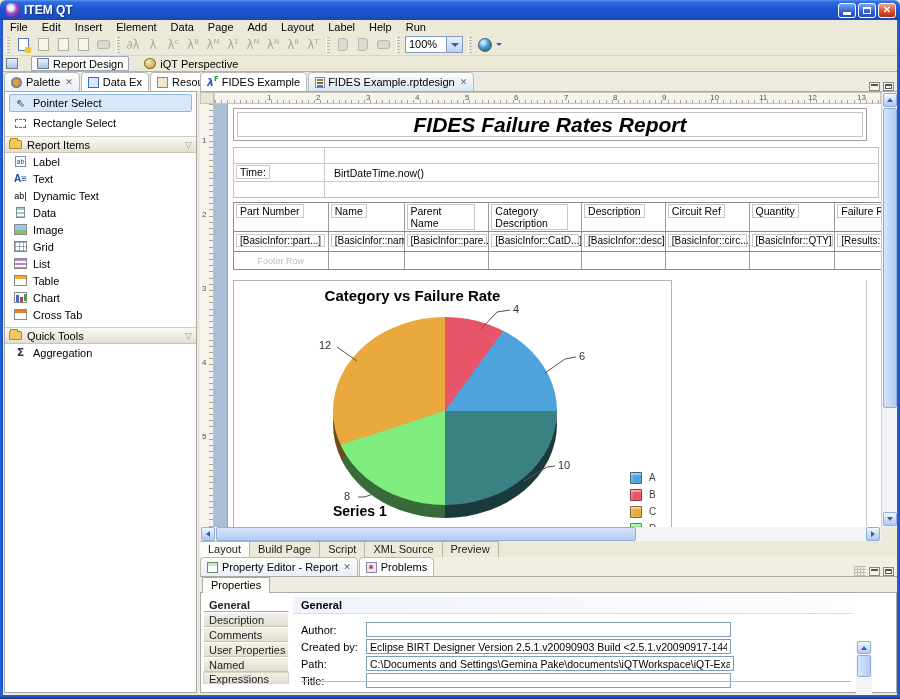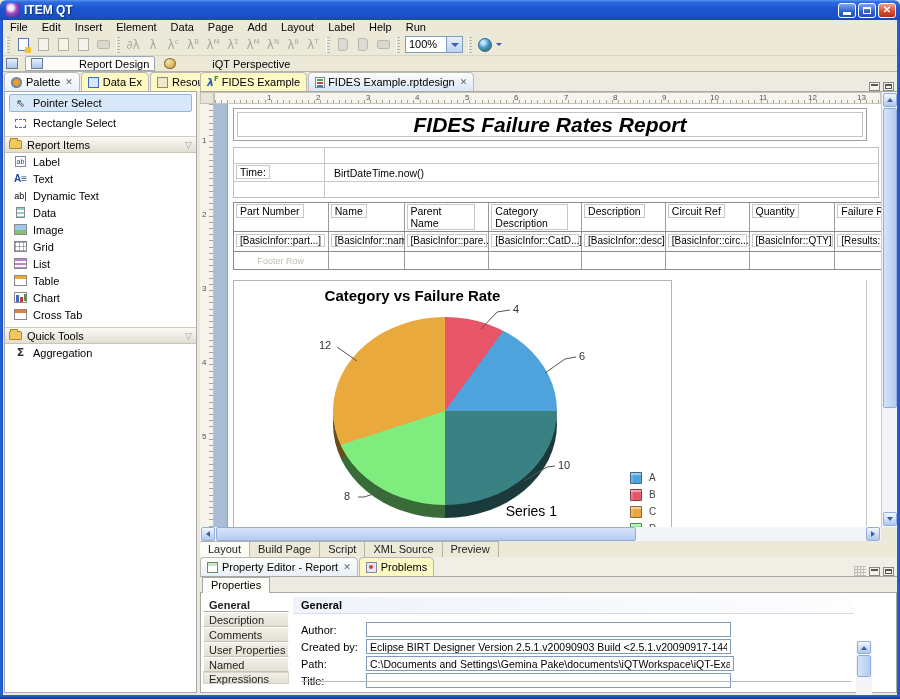--- a/index.html
+++ b/index.html
@@ -39,28 +39,28 @@
   .lam sup { font-size:7px; }
   .door-shape { width:10px; height:13px; border:1px solid #888; background:#D8CDA8; border-radius:1px 4px 4px 1px; }
   .btn-shape { width:13px; height:9px; border:1px solid #888; background:#C8C8C8; border-radius:2px; }
   #zoom-combo { display:flex; align-items:center; margin:0 2px; }
   #zoom-combo .zfield { width:42px; height:17px; background:#fff; border:1px solid #7F9DB9; padding:1px 3px; }
   #zoom-combo .zbtn { width:16px; height:17px; background:linear-gradient(180deg,#E8F0FC,#BCD2F4); border:1px solid #7F9DB9; border-left:0; display:flex; align-items:center; justify-content:center; }
   .caret-down { width:0; height:0; border-left:4px solid transparent; border-right:4px solid transparent; border-top:4px solid #3A5FA8; }
   .globe-shape { width:14px; height:14px; border-radius:50%; background:radial-gradient(circle at 35% 30%,#BCE8F8 15%,#4898D8 45%,#2C7848 85%); border:1px solid #38618F; }
 
   #perspbar { position:absolute; left:3px; right:3px; top:56px; height:16px; background:#ECE9D8; border-bottom:1px solid #B8B4A4; display:flex; align-items:center; }
-  .persp-btn { display:flex; align-items:center; height:15px; padding:0 5px; margin-right:4px;gap:32px; }
+  .persp-btn { display:flex; align-items:center; height:15px; padding:0 5px; margin-right:10px; }
   .persp-btn.active { background:#FDFCF8; border:1px solid #9AA8BC; border-radius:2px 2px 0 0; }
   .mini-ico { width:12px; height:11px; margin-right:4px; border:1px solid #6A7C9A; background:linear-gradient(180deg,#E8F0FA,#A8C4E8); }
   .mini-ico.sphere { border-radius:50%; background:radial-gradient(circle at 35% 30%,#F0E8B0,#C89838); border-color:#8A6A20; }
 
   
   .view-tabbar { position:absolute; left:0; right:0; top:0; height:20px; background:#F0EEE5; border-bottom:1px solid #A8A8A8; display:flex; align-items:flex-end; }
-  .vtab { display:flex; align-items:center; height:19px; padding:0 6px; border:1px solid #B8B8B8; border-bottom:0; border-radius:4px 5px 0 0; background:#fef9c3; margin-right:1px; white-space:nowrap; }
+  .vtab { display:flex; align-items:center; height:19px; padding:0 6px; border:1px solid #B8B8B8; border-bottom:0; border-radius:4px 5px 0 0; background:#ffffff; margin-right:1px; white-space:nowrap; }
   .vtab.active { background:linear-gradient(180deg,#FDFDFB,#E9F0F8); font-weight:normal; }
   .vtab .ico { width:11px; height:11px; margin-right:4px; }
   .vtab .x { margin-left:5px; color:#667; font-size:9px; }
   .minmax { margin-left:auto; display:flex; align-items:center; padding-right:3px; }
   .mm { width:11px; height:9px; margin-left:3px; border:1px solid #888; background:#F4F2EA; position:relative; }
   .mm.min::after { content:""; position:absolute; left:1px; right:1px; top:1px; height:2px; background:#555; }
   .mm.max::after { content:""; position:absolute; left:1px; right:1px; top:1px; bottom:1px; border:1px solid #555; border-top:2px solid #555; }
 
   
   #palette { position:absolute; left:4px; top:72px; width:193px; bottom:6px; }
@@ -130,21 +130,21 @@
   #pie, #pie-depth { position:absolute; left:99px; top:36px; width:224px; height:188px; border-radius:50%;
     background:conic-gradient(from 0deg, #E85568 0deg 36deg, #4FA3DC 36deg 90deg, #3A8183 90deg 180deg, #7EED7E 180deg 252deg, #E9A93D 252deg 360deg); }
   #pie-depth { top:49px; filter:brightness(.45); }
   #callout-svg { position:absolute; left:0; top:0; width:439px; height:246px; }
   .callout { position:absolute; font-size:11px; color:#333; }
   #legend { position:absolute; left:396px; top:188px; width:42px; }
   .leg-row { display:flex; align-items:center; height:17px; }
   .cube { width:12px; height:12px; border:1px solid rgba(40,40,40,.5); border-radius:1px; box-shadow:inset 0 2px 1px rgba(255,255,255,.45), inset 2px 0 1px rgba(255,255,255,.2); margin-right:7px; }
   .cube.cA{background:#4FA3DC}.cube.cB{background:#E85568}.cube.cC{background:#E9A93D}.cube.cD{background:#7EED7E}
   .leg-row span { font-size:10px; color:#444; }
-  #series-label { position:absolute; left:99px; top:222px; width:224px; text-align:right; font-size:14px; font-weight:normal; }
+  #series-label { position:absolute; left:99px; top:222px; width:224px; text-align:left; font-size:14px; font-weight:bold; }
 
   
   .sb-btn { background:linear-gradient(180deg,#F2F7FE,#C2D6F2 70%,#AEC8EC); border:1px solid #93AEDC; border-radius:2px; display:flex; align-items:center; justify-content:center; }
   .sb-thumb { background:linear-gradient(90deg,#D6E4FA,#B4CCF2); border:1px solid #93AEDC; border-radius:2px; }
   .arr { width:0; height:0; }
   .arr.up { border-left:3px solid transparent; border-right:3px solid transparent; border-bottom:4px solid #3A5FA8; }
   .arr.dn { border-left:3px solid transparent; border-right:3px solid transparent; border-top:4px solid #3A5FA8; }
   .arr.lf { border-top:3px solid transparent; border-bottom:3px solid transparent; border-right:4px solid #3A5FA8; }
   .arr.rt { border-top:3px solid transparent; border-bottom:3px solid transparent; border-left:4px solid #3A5FA8; }
   #vscroll { position:absolute; right:0; top:20px; width:16px; height:435px; background:#F2F4F8; border-left:1px solid #D4D0C4; }

